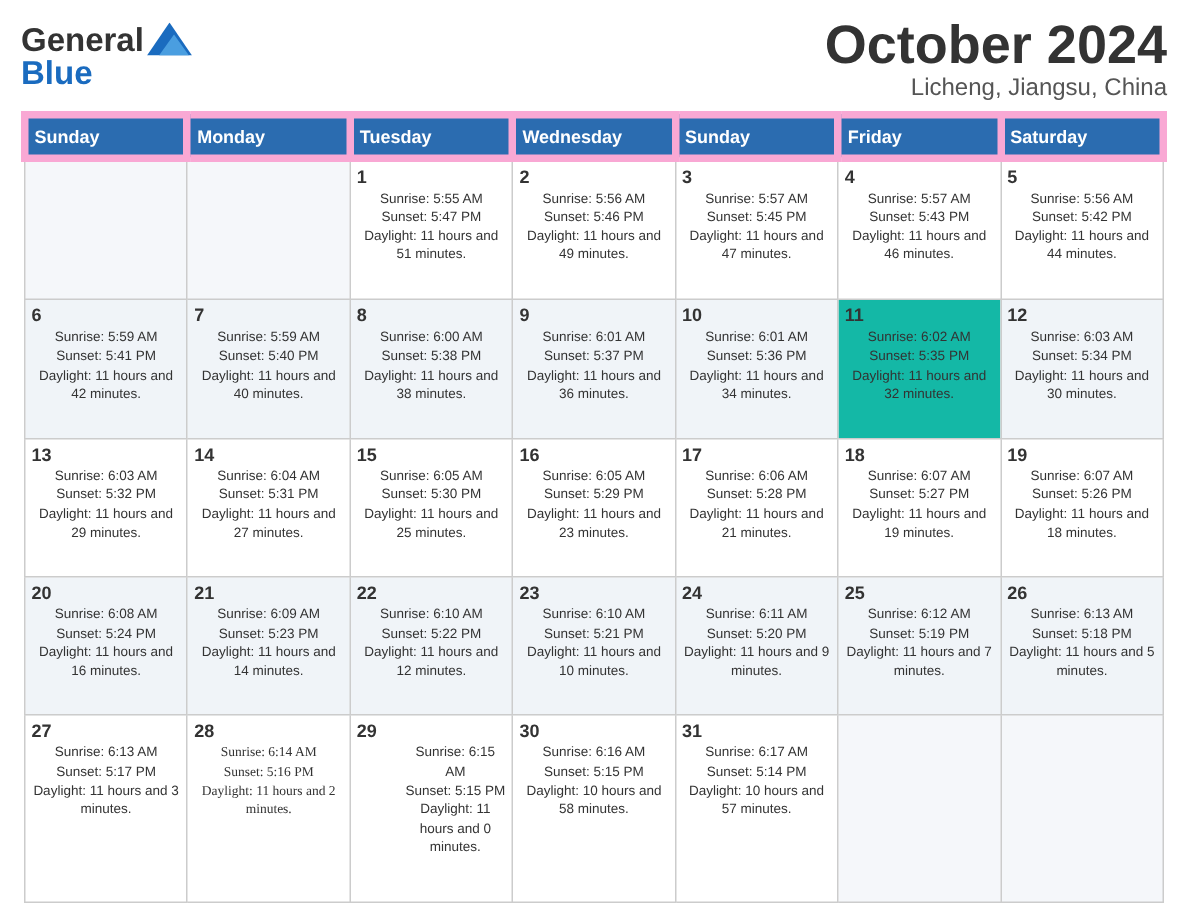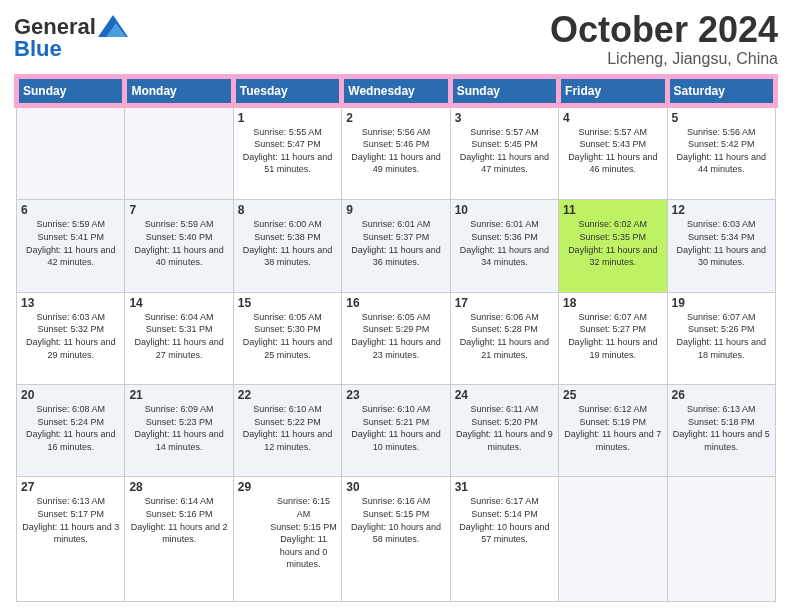--- a/index.html
+++ b/index.html
@@ -190,21 +190,21 @@
             <div class="day-info" style="white-space: pre-line;">Sunrise: 6:01 AM
 Sunset: 5:37 PM
 Daylight: 11 hours and 36 minutes.</div>
           </td>
           <td style="background: rgb(240, 244, 248);">
             <span class="day-num">10</span>
             <div class="day-info" style="white-space: pre-line;">Sunrise: 6:01 AM
 Sunset: 5:36 PM
 Daylight: 11 hours and 34 minutes.</div>
           </td>
-          <td style="background: #bef264;">
+          <td style="background: #14b8a6;">
             <span class="day-num">11</span>
             <div class="day-info" style="white-space: pre-line;">Sunrise: 6:02 AM
 Sunset: 5:35 PM
 Daylight: 11 hours and 32 minutes.</div>
           </td>
           <td style="background: rgb(240, 244, 248);">
             <span class="day-num">12</span>
             <div class="day-info" style="white-space: pre-line;">Sunrise: 6:03 AM
 Sunset: 5:34 PM
 Daylight: 11 hours and 30 minutes.</div>
@@ -300,21 +300,21 @@
         </tr>
         <tr>
           <td style="background: rgb(255, 255, 255);">
             <span class="day-num">27</span>
             <div class="day-info" style="white-space: pre-line;">Sunrise: 6:13 AM
 Sunset: 5:17 PM
 Daylight: 11 hours and 3 minutes.</div>
           </td>
           <td style="background: rgb(255, 255, 255);">
             <span class="day-num">28</span>
-            <div class="day-info" style="white-space: pre-line;">Sunrise: 6:14 AM
+            <div class="day-info" style="white-space: pre-line; font-family: Liberation Serif, serif;">Sunrise: 6:14 AM
 Sunset: 5:16 PM
 Daylight: 11 hours and 2 minutes.</div>
           </td>
           <td style="background: rgb(255, 255, 255);">
             <span class="day-num">29</span>
             <div class="day-info" style="white-space: pre-line; margin-left: 32px;">Sunrise: 6:15 AM
 Sunset: 5:15 PM
 Daylight: 11 hours and 0 minutes.</div>
           </td>
           <td style="background: rgb(255, 255, 255);">

